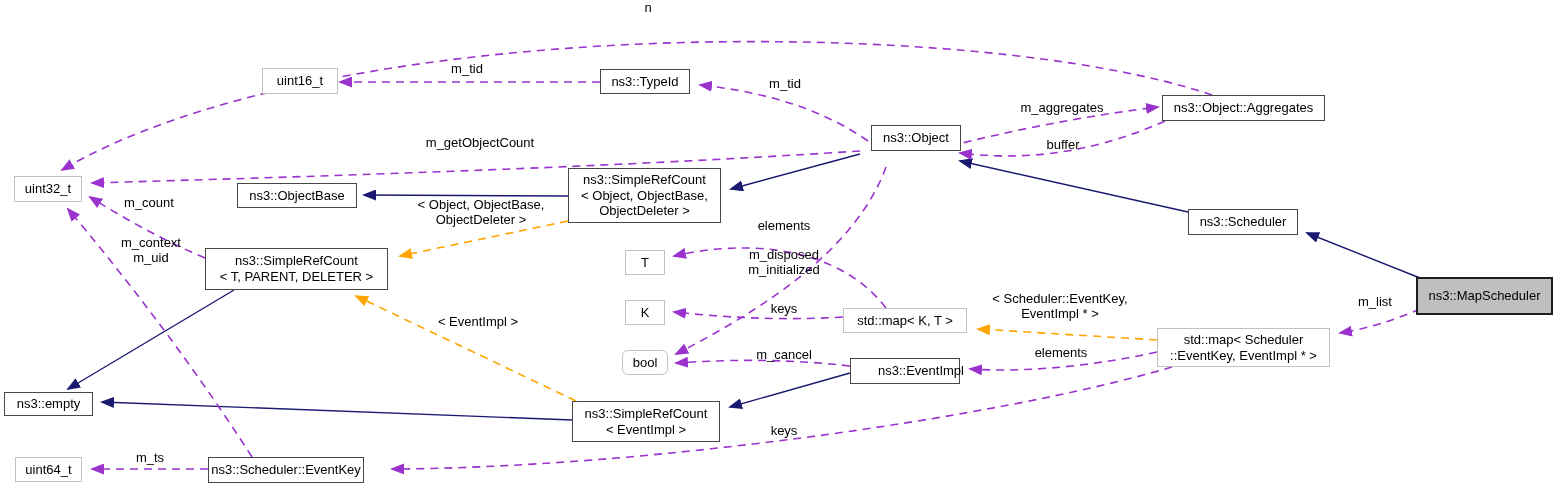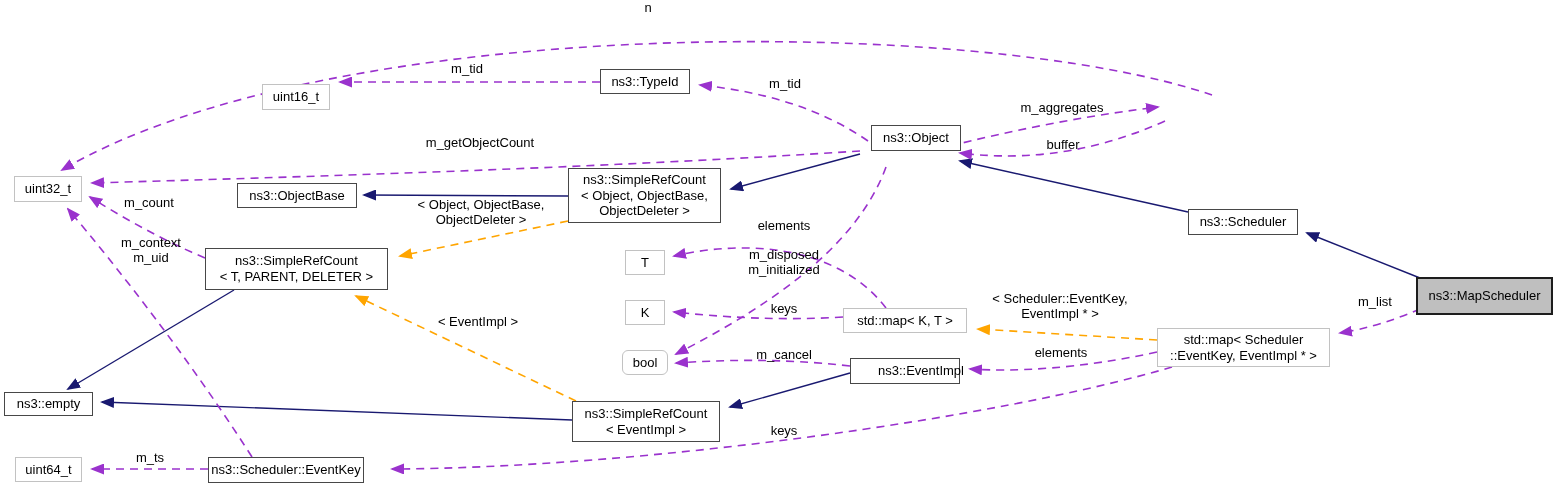--- a/index.html
+++ b/index.html
@@ -73,29 +73,30 @@
     </g>
 
     <g>
       <path class="tpl-path" marker-end="url(#arr-tpl)" d="M 568 221 L 400 256"></path>
       <path class="tpl-path" marker-end="url(#arr-tpl)" d="M 576 401 L 356 296"></path>
       <path class="tpl-path" marker-end="url(#arr-tpl)" d="M 1157 340 L 978 329"></path>
     </g>
   </svg>
 
   <div class="node ext" style="left:14px;top:176px;width:68px;height:26px;">uint32_t</div>
-  <div class="node ext" style="left:262px;top:68px;width:68px;height:26px;margin-top:16px;">uint16_t</div>
+  <div class="node ext" style="left:262px;top:68px;width:76px;height:26px;">uint16_t</div>
   <div class="node" style="left:600px;top:69px;width:90px;height:25px;">ns3::TypeId</div>
   <div class="node" style="left:237px;top:183px;width:120px;height:25px;">ns3::ObjectBase</div>
   <div class="node" style="left:205px;top:248px;width:183px;height:42px;">ns3::SimpleRefCount
 &lt; T, PARENT, DELETER &gt;</div>
   <div class="node" style="left:568px;top:168px;width:153px;height:55px;">ns3::SimpleRefCount
 &lt; Object, ObjectBase,
 ObjectDeleter &gt;</div>
   <div class="node" style="left:860px;top:125px;width:90px;height:26px;margin-left:11px;">ns3::Object</div>
+  <div class="node" style="left:1162px;top:95px;width:163px;height:26px;">ns3::Object::Aggregates</div>
   <div class="node" style="left:1188px;top:209px;width:110px;height:26px;">ns3::Scheduler</div>
   <div class="node sel" style="left:1416px;top:277px;width:137px;height:38px;">ns3::MapScheduler</div>
   <div class="node ext" style="left:625px;top:250px;width:40px;height:25px;">T</div>
   <div class="node ext" style="left:625px;top:300px;width:40px;height:25px;">K</div>
   <div class="node ext" style="left:622px;top:350px;width:46px;height:25px;border-radius:6px;">bool</div>
   <div class="node ext" style="left:843px;top:308px;width:124px;height:25px;">std::map&lt; K, T &gt;</div>
   <div class="node" style="left:850px;top:358px;width:110px;height:26px;padding-left:32px;">ns3::EventImpl</div>
   <div class="node" style="left:572px;top:401px;width:148px;height:41px;">ns3::SimpleRefCount
 &lt; EventImpl &gt;</div>
   <div class="node ext" style="left:1157px;top:328px;width:173px;height:39px;">std::map&lt; Scheduler

